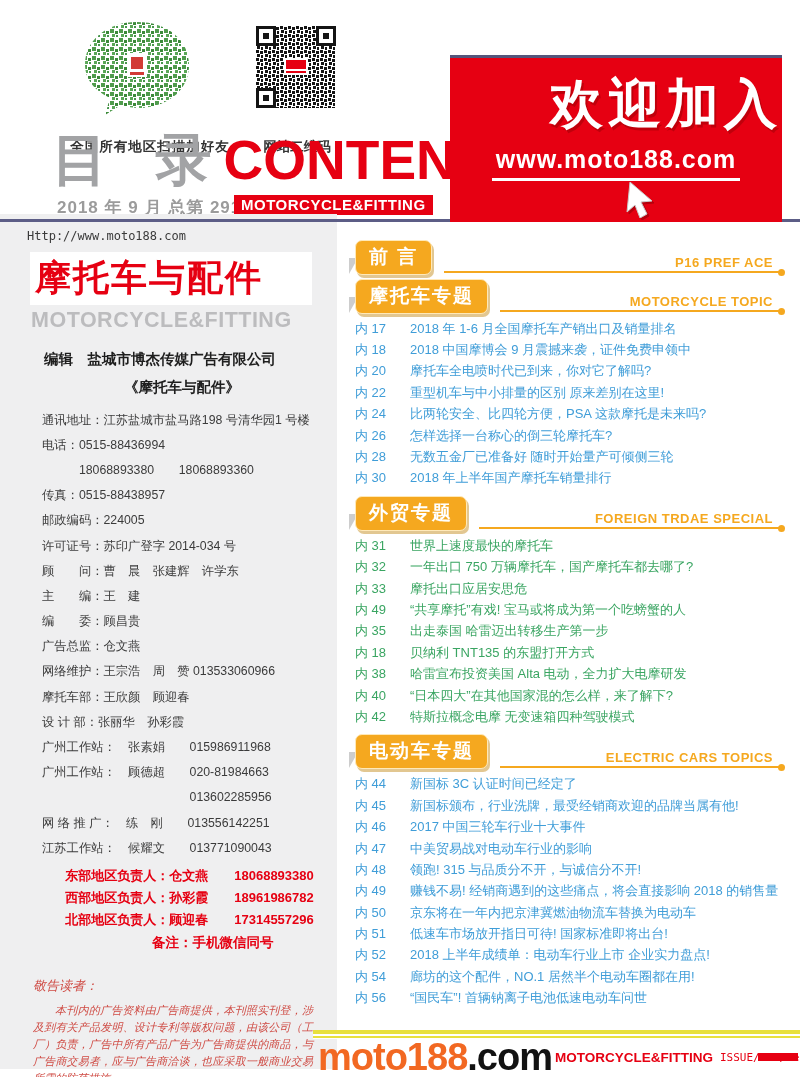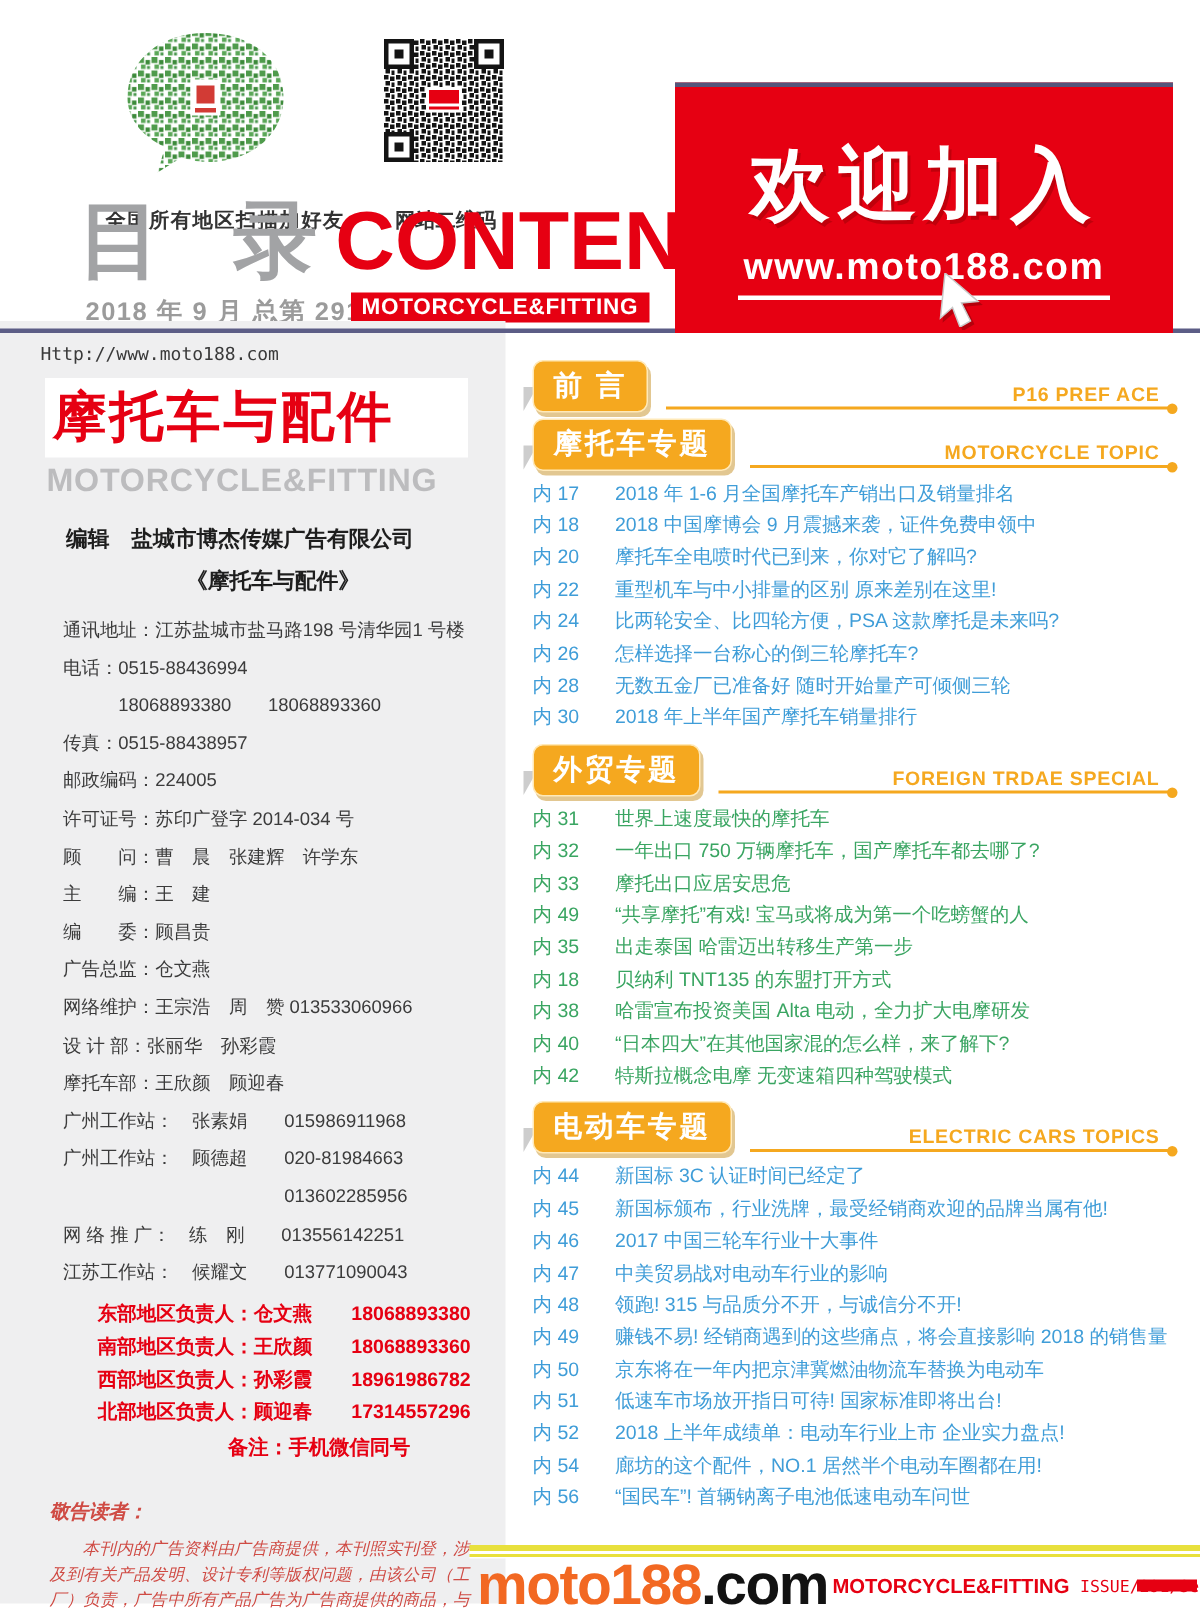--- a/index.html
+++ b/index.html
@@ -18,41 +18,41 @@
     font-size:13.5px; font-weight:bold; color:#333; }
   .title-row { position:absolute; left:52px; top:132px; display:flex; align-items:flex-end; }
   .title-cn { font-size:56px; font-weight:bold; color:#a2a3a5; letter-spacing:16px; line-height:1; }
   .title-en { font-size:55px; font-weight:bold; color:#e60012; letter-spacing:0px; line-height:1; margin-left:-4px; }
   .issue-line { position:absolute; left:57px; top:196px; font-size:17px; font-weight:bold; color:#9b9b9b; letter-spacing:1px; }
   .brand-badge { position:absolute; left:234px; top:195px; background:#e60012; color:#fff;
     font-size:15px; font-weight:bold; padding:1px 7px 2px; letter-spacing:.5px; }
   #header-rule { position:absolute; left:0; top:219px; width:100%; height:3px; background:#5c5d86; z-index:1; }
   #joinbox { position:absolute; left:450px; top:55px; width:332px; height:167px;
     background:#e60012; border-top:3px solid #54557b; text-align:center; color:#fff; z-index:2; }
-  .join-headline { font-size:53px; font-weight:bold; letter-spacing:5px; margin-top:30px;
-    text-shadow:2px 3px 0 rgba(120,0,0,.35); }
+  .join-headline { font-size:53px; font-weight:bold; letter-spacing:5px; margin-top:11px;
+    text-shadow:2px 3px 0 rgba(120,0,0,.35);text-align:right; }
   .join-url { display:inline-block; font-size:25px; font-weight:bold; letter-spacing:1px;
     border-bottom:3px solid #fff; padding:0 4px 4px; margin-top:4px; }
   .join-cursor { position:absolute; left:176px; top:124px; filter:drop-shadow(2px 2px 0 rgba(90,0,0,.35)); }
   
   #sidebar { position:absolute; left:0; top:214px; width:337px; height:855px; background:#efeff0; }
   .side-url { font-family:"DejaVu Sans Mono","Liberation Mono",monospace; font-size:12px; color:#3a3a3a;
     padding:15px 0 0 27px; }
   .mag-band { background:#fff; margin:9px 25px 0 30px; padding:6px 2px 7px 5px; }
   .mag-title { color:#e60012; font-size:36px; font-weight:bold; letter-spacing:2px; white-space:nowrap; line-height:1.1; }
   .mag-sub { color:#bcbcbe; font-size:21.5px; font-weight:bold; margin:3px 12px 0 31px; letter-spacing:.5px; white-space:nowrap; }
   .editor-block { margin:17px 0 0 44px; font-weight:bold; font-size:14.5px; color:#1e1e1e; }
   .editor-line2 { margin:9px 0 0 80px; }
   #info-lines { margin:15px 0 0 42px; font-size:12.3px; color:#3b3b3b; }
   .info-line { height:25.2px; white-space:nowrap; }
   #region-lines { margin:2px 0 0 42px; font-size:13px; color:#e60012; font-weight:bold;text-align:center; }
   .region-line { height:21.8px; white-space:nowrap; }
   .note-line { margin:2px 0 0 152px; font-size:13.5px; color:#e60012; font-weight:bold; }
   .notice { margin:25px 24px 0 33px; color:#cf4b44; }
-  .notice-title { font-family:"DejaVu Serif","Liberation Serif",serif; font-style:italic; font-weight:bold; font-size:13px; }
+  .notice-title { font-family:"DejaVu Serif","Liberation Serif",serif; font-style:italic; font-weight:normal; font-size:13px; }
   .notice-body { font-family:"DejaVu Serif","Liberation Serif",serif; font-style:italic; font-size:11px;
     line-height:17px; margin-top:7px; text-align:justify; text-indent:2em; }
   
   #toc { position:absolute; left:355px; top:240px; width:432px; }
   .sec-row { display:flex; align-items:center; height:30px; margin:9px 0 7px; position:relative; }
   .sec-row:first-child { margin-top:2px; }
   .sec-badge { position:relative; background:#f5a81f; color:#fff; font-weight:bold; font-size:19px;
     padding:3px 13px 4px; border-radius:7px; border:1px solid #ffe9b8; letter-spacing:2px;
     box-shadow:2px 3px 0 rgba(190,130,10,.45); white-space:nowrap; }
   .sec-badge::before { content:""; position:absolute; left:-7px; bottom:0; width:0; height:0;
@@ -164,31 +164,30 @@
       <div class="info-line">电话：0515-88436994</div>
       <div class="info-line">　　　18068893380　　18068893360</div>
       <div class="info-line">传真：0515-88438957</div>
       <div class="info-line">邮政编码：224005</div>
       <div class="info-line">许可证号：苏印广登字 2014-034 号</div>
       <div class="info-line">顾　　问：曹　晨　张建辉　许学东</div>
       <div class="info-line">主　　编：王　建</div>
       <div class="info-line">编　　委：顾昌贵</div>
       <div class="info-line">广告总监：仓文燕</div>
       <div class="info-line">网络维护：王宗浩　周　赞 013533060966</div>
+      <div class="info-line">摩托车部：王欣颜　顾迎春</div>
       <div class="info-line">设 计 部：张丽华　孙彩霞</div>
-      <div class="info-line">摩托车部：王欣颜　顾迎春</div>
       <div class="info-line">广州工作站：　张素娟　　015986911968</div>
       <div class="info-line">广州工作站：　顾德超　　020-81984663</div>
       <div class="info-line">　　　　　　　　　　　　013602285956</div>
       <div class="info-line">网 络 推 广：　练　刚　　013556142251</div>
       <div class="info-line">江苏工作站：　候耀文　　013771090043</div>
     </div>
   <div id="region-lines">
       <div class="region-line">东部地区负责人：仓文燕　　18068893380</div>
-      <div class="region-line">南部地区负责人：王欣颜　　18068893360</div>
       <div class="region-line">西部地区负责人：孙彩霞　　18961986782</div>
       <div class="region-line">北部地区负责人：顾迎春　　17314557296</div>
     </div>
   <div class="note-line">备注：手机微信同号</div>
   <div class="notice">
     <div class="notice-title">敬告读者：</div>
     <div class="notice-body"><span>本刊内的广告资料由广告商提供，本刊照实刊登，涉及到有关产品发明、设计专利等版权问题，由该公司（工厂）负责，广告中所有产品广告为广告商提供的商品，与广告商交易者，应与广告商洽谈，也应采取一般商业交易所需的防范措施。</span></div>
   </div>
 </div>
 

